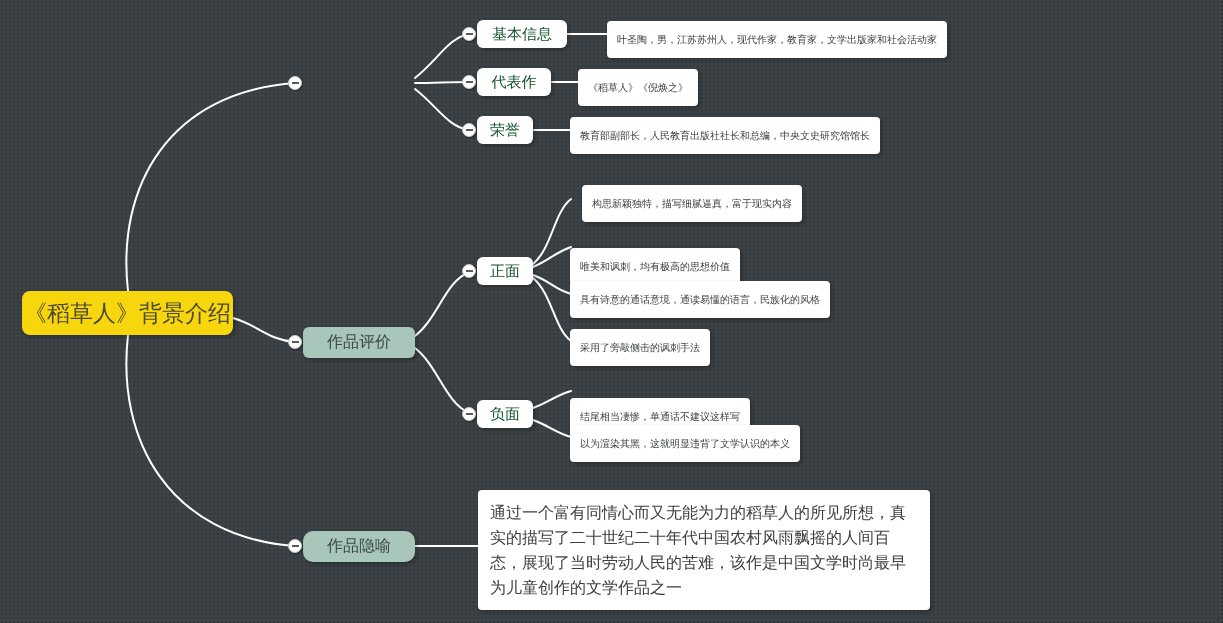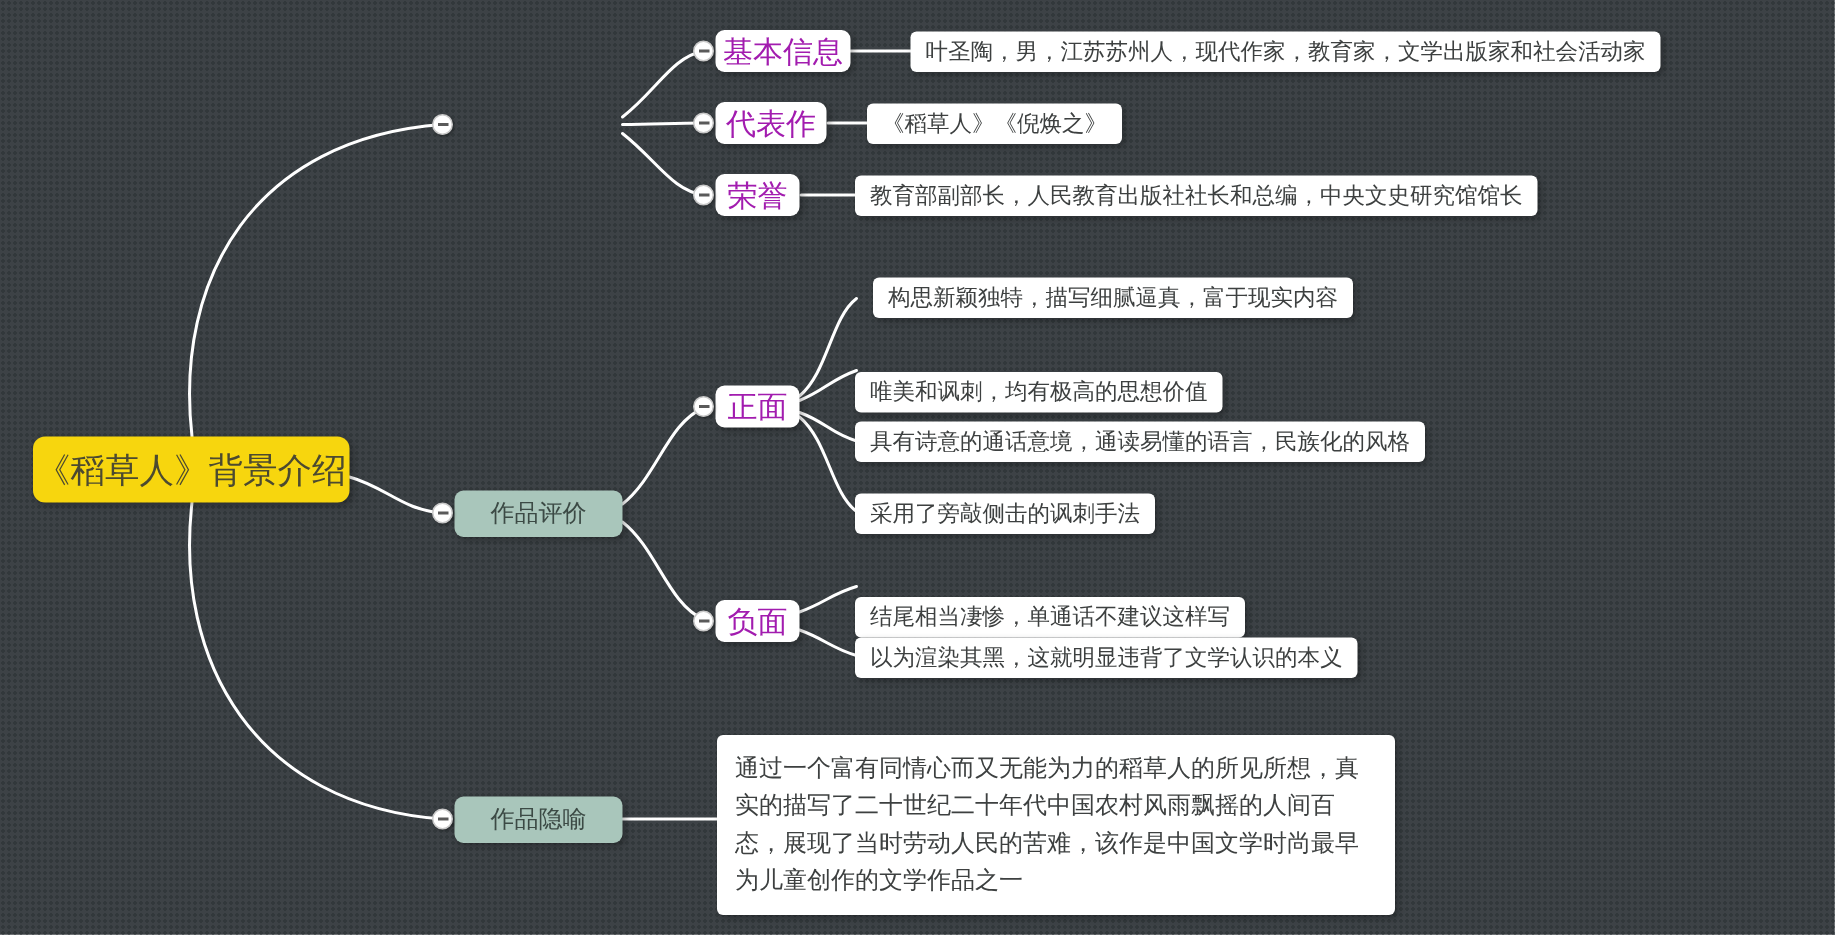--- a/index.html
+++ b/index.html
@@ -24,28 +24,28 @@
     left:22px;top:291px;width:211px;height:44px;
     background:#f7d60e;color:#4c4a30;
     border-radius:8px;font-size:23px;
   }
   .branch{
     width:112px;height:31px;
     background:#a9c6bb;color:#3c4a45;
     border-radius:6px;font-size:16px;
   }
   .sub{
-    height:28px;background:#ffffff;color:#a21caf;
-    border-radius:6px;font-size:20px;
+    height:28px;background:#ffffff;color:#14532d;
+    border-radius:6px;font-size:15px;
   }
   .leaf{
-    height:27px;background:#ffffff;color:#3d4040;
-    border-radius:4px;font-size:15px;padding:0 10px;
+    height:37px;background:#ffffff;color:#3d4040;
+    border-radius:4px;font-size:10px;padding:0 10px;
   }
-  #b1{left:303px;top:68px;} #b2{left:303px;top:327px;} #b3{left:303px;top:531px;}
+  #b1{left:303px;top:68px;} #b2{left:303px;top:327px;} #b3{left:303px;top:531px;border-radius:10px;}
   #s1{left:477px;top:20px;width:90px;}
   #s2{left:477px;top:68px;width:74px;}
   #s3{left:477px;top:116px;width:56px;}
   #s4{left:477px;top:257px;width:56px;}
   #s5{left:477px;top:400px;width:56px;}
   #l1{left:607px;top:21px;} #l2{left:578px;top:69px;text-align:right;} #l3{left:570px;top:117px;}
   #l4{left:570px;top:185px;margin-left:12px;} #l5{left:570px;top:248px;} #l6{left:570px;top:281px;}
   #l7{left:570px;top:329px;} #l8{left:570px;top:398px;} #l9{left:570px;top:425px;}
   #l10{
     left:478px;top:490px;width:428px;height:auto;

